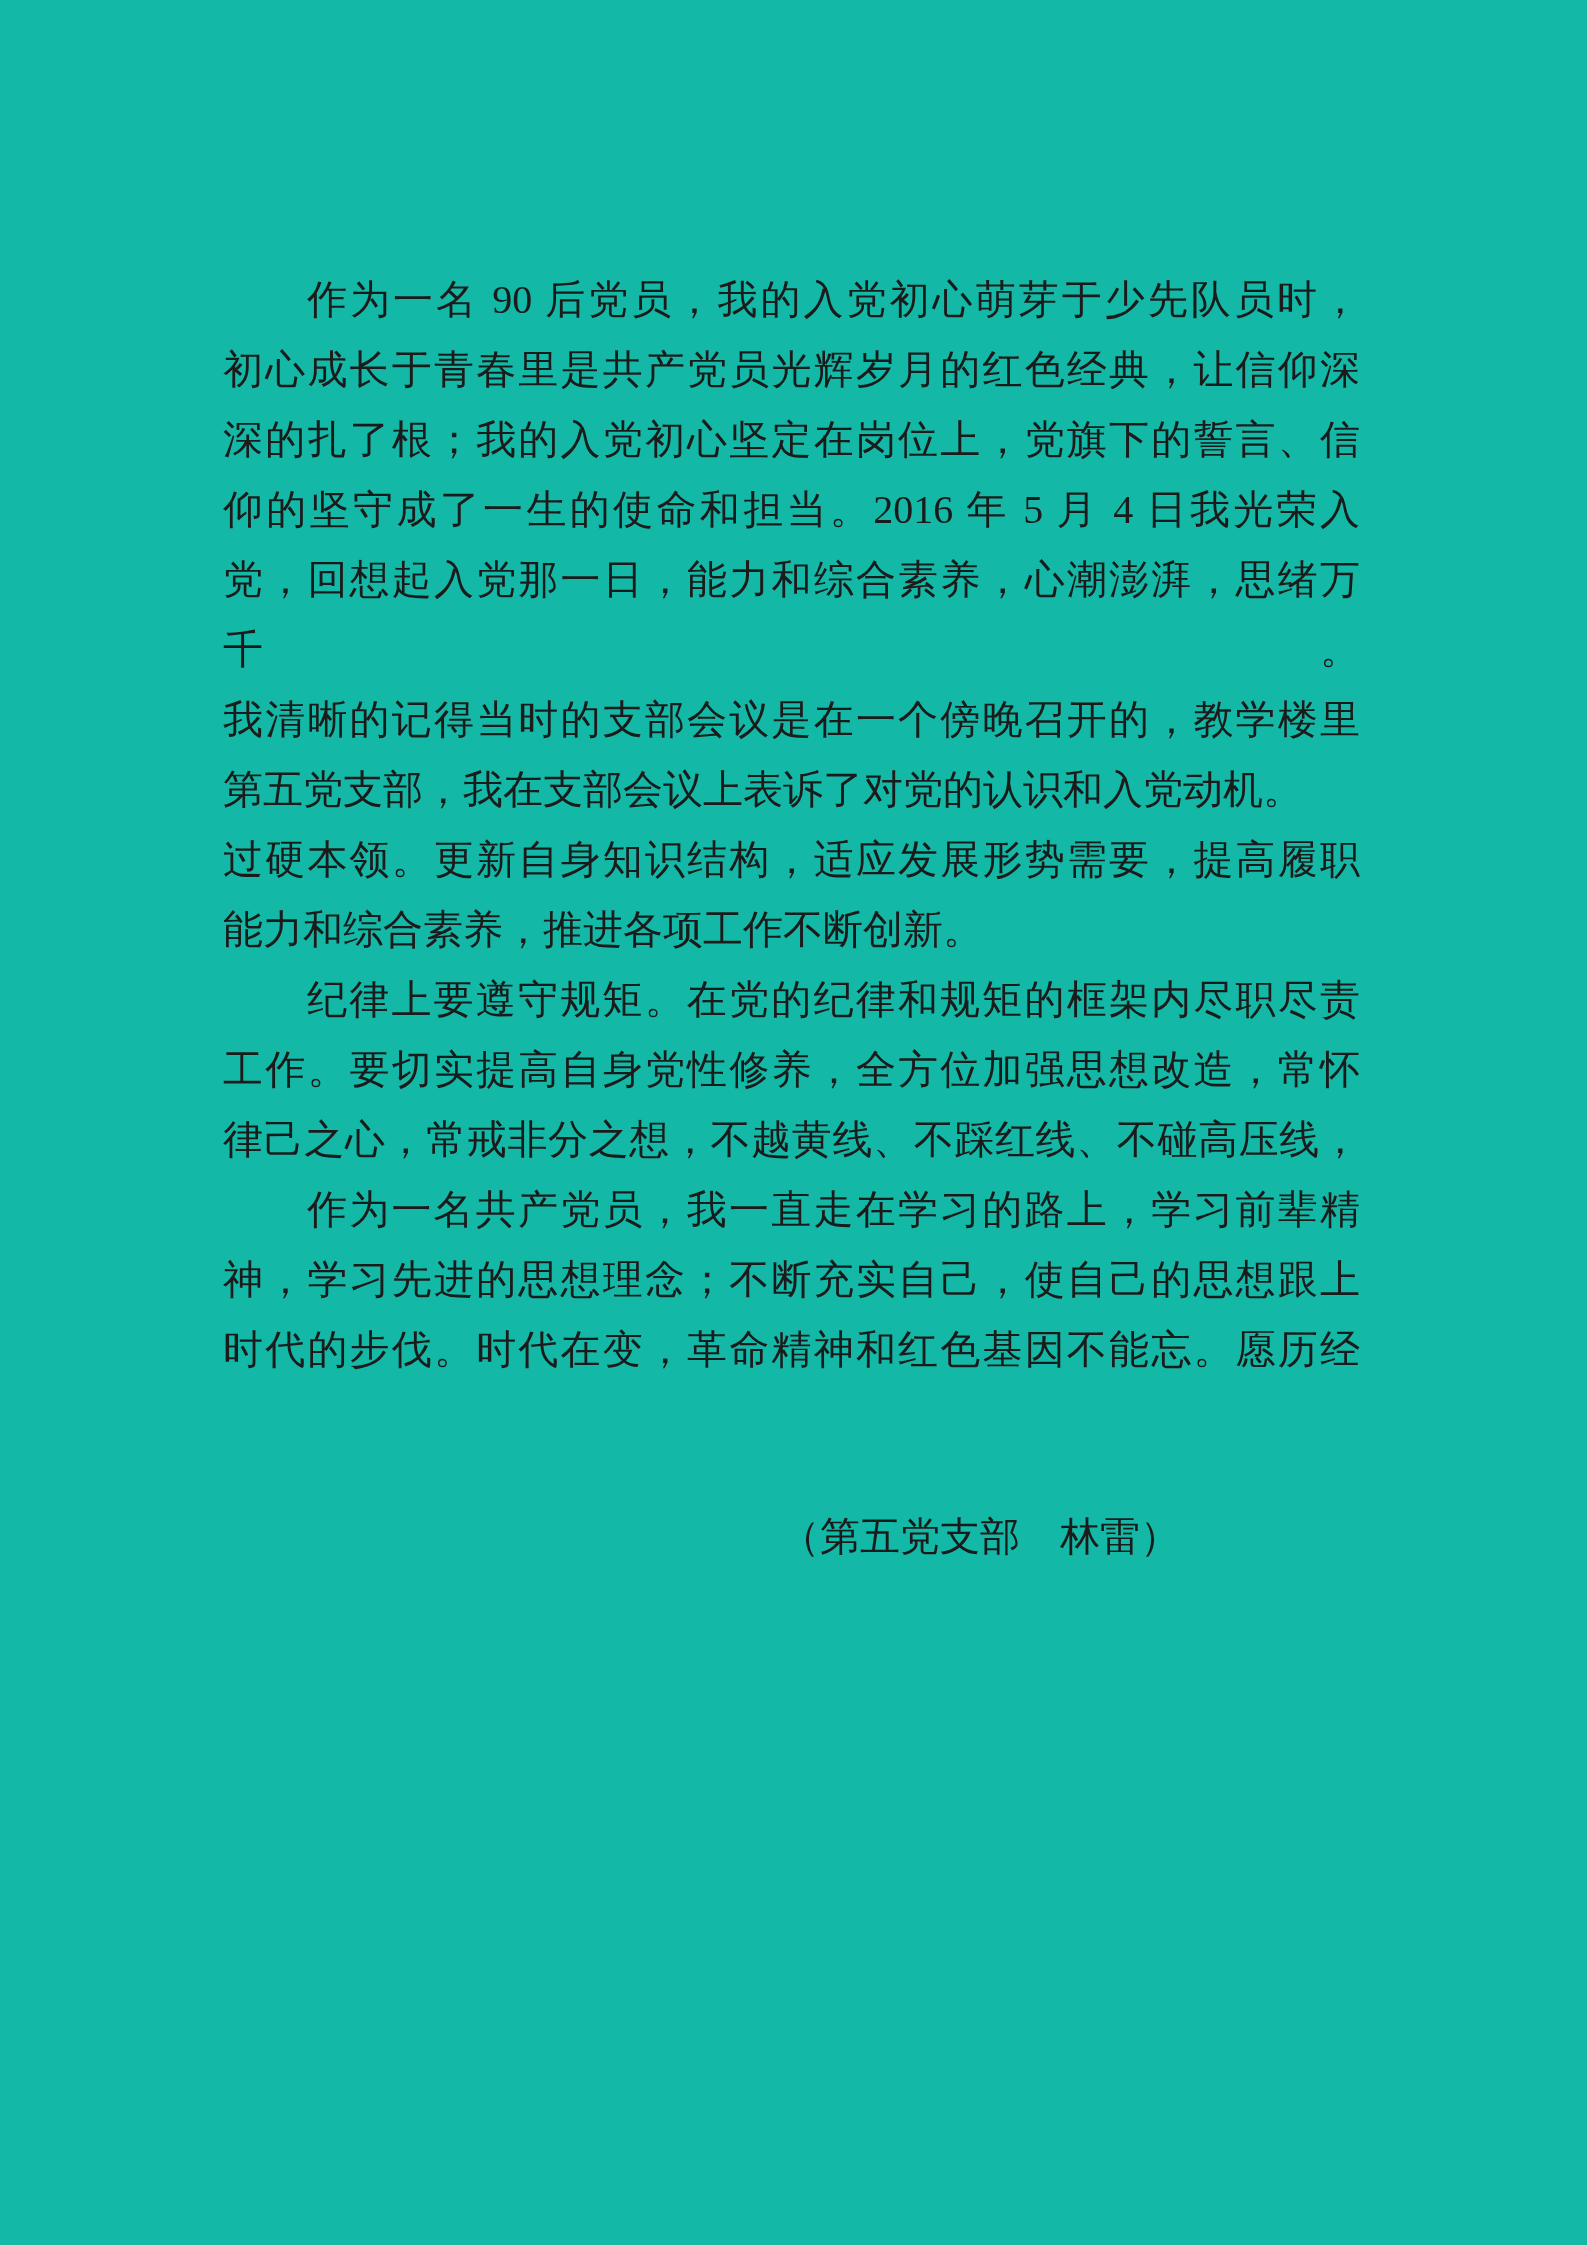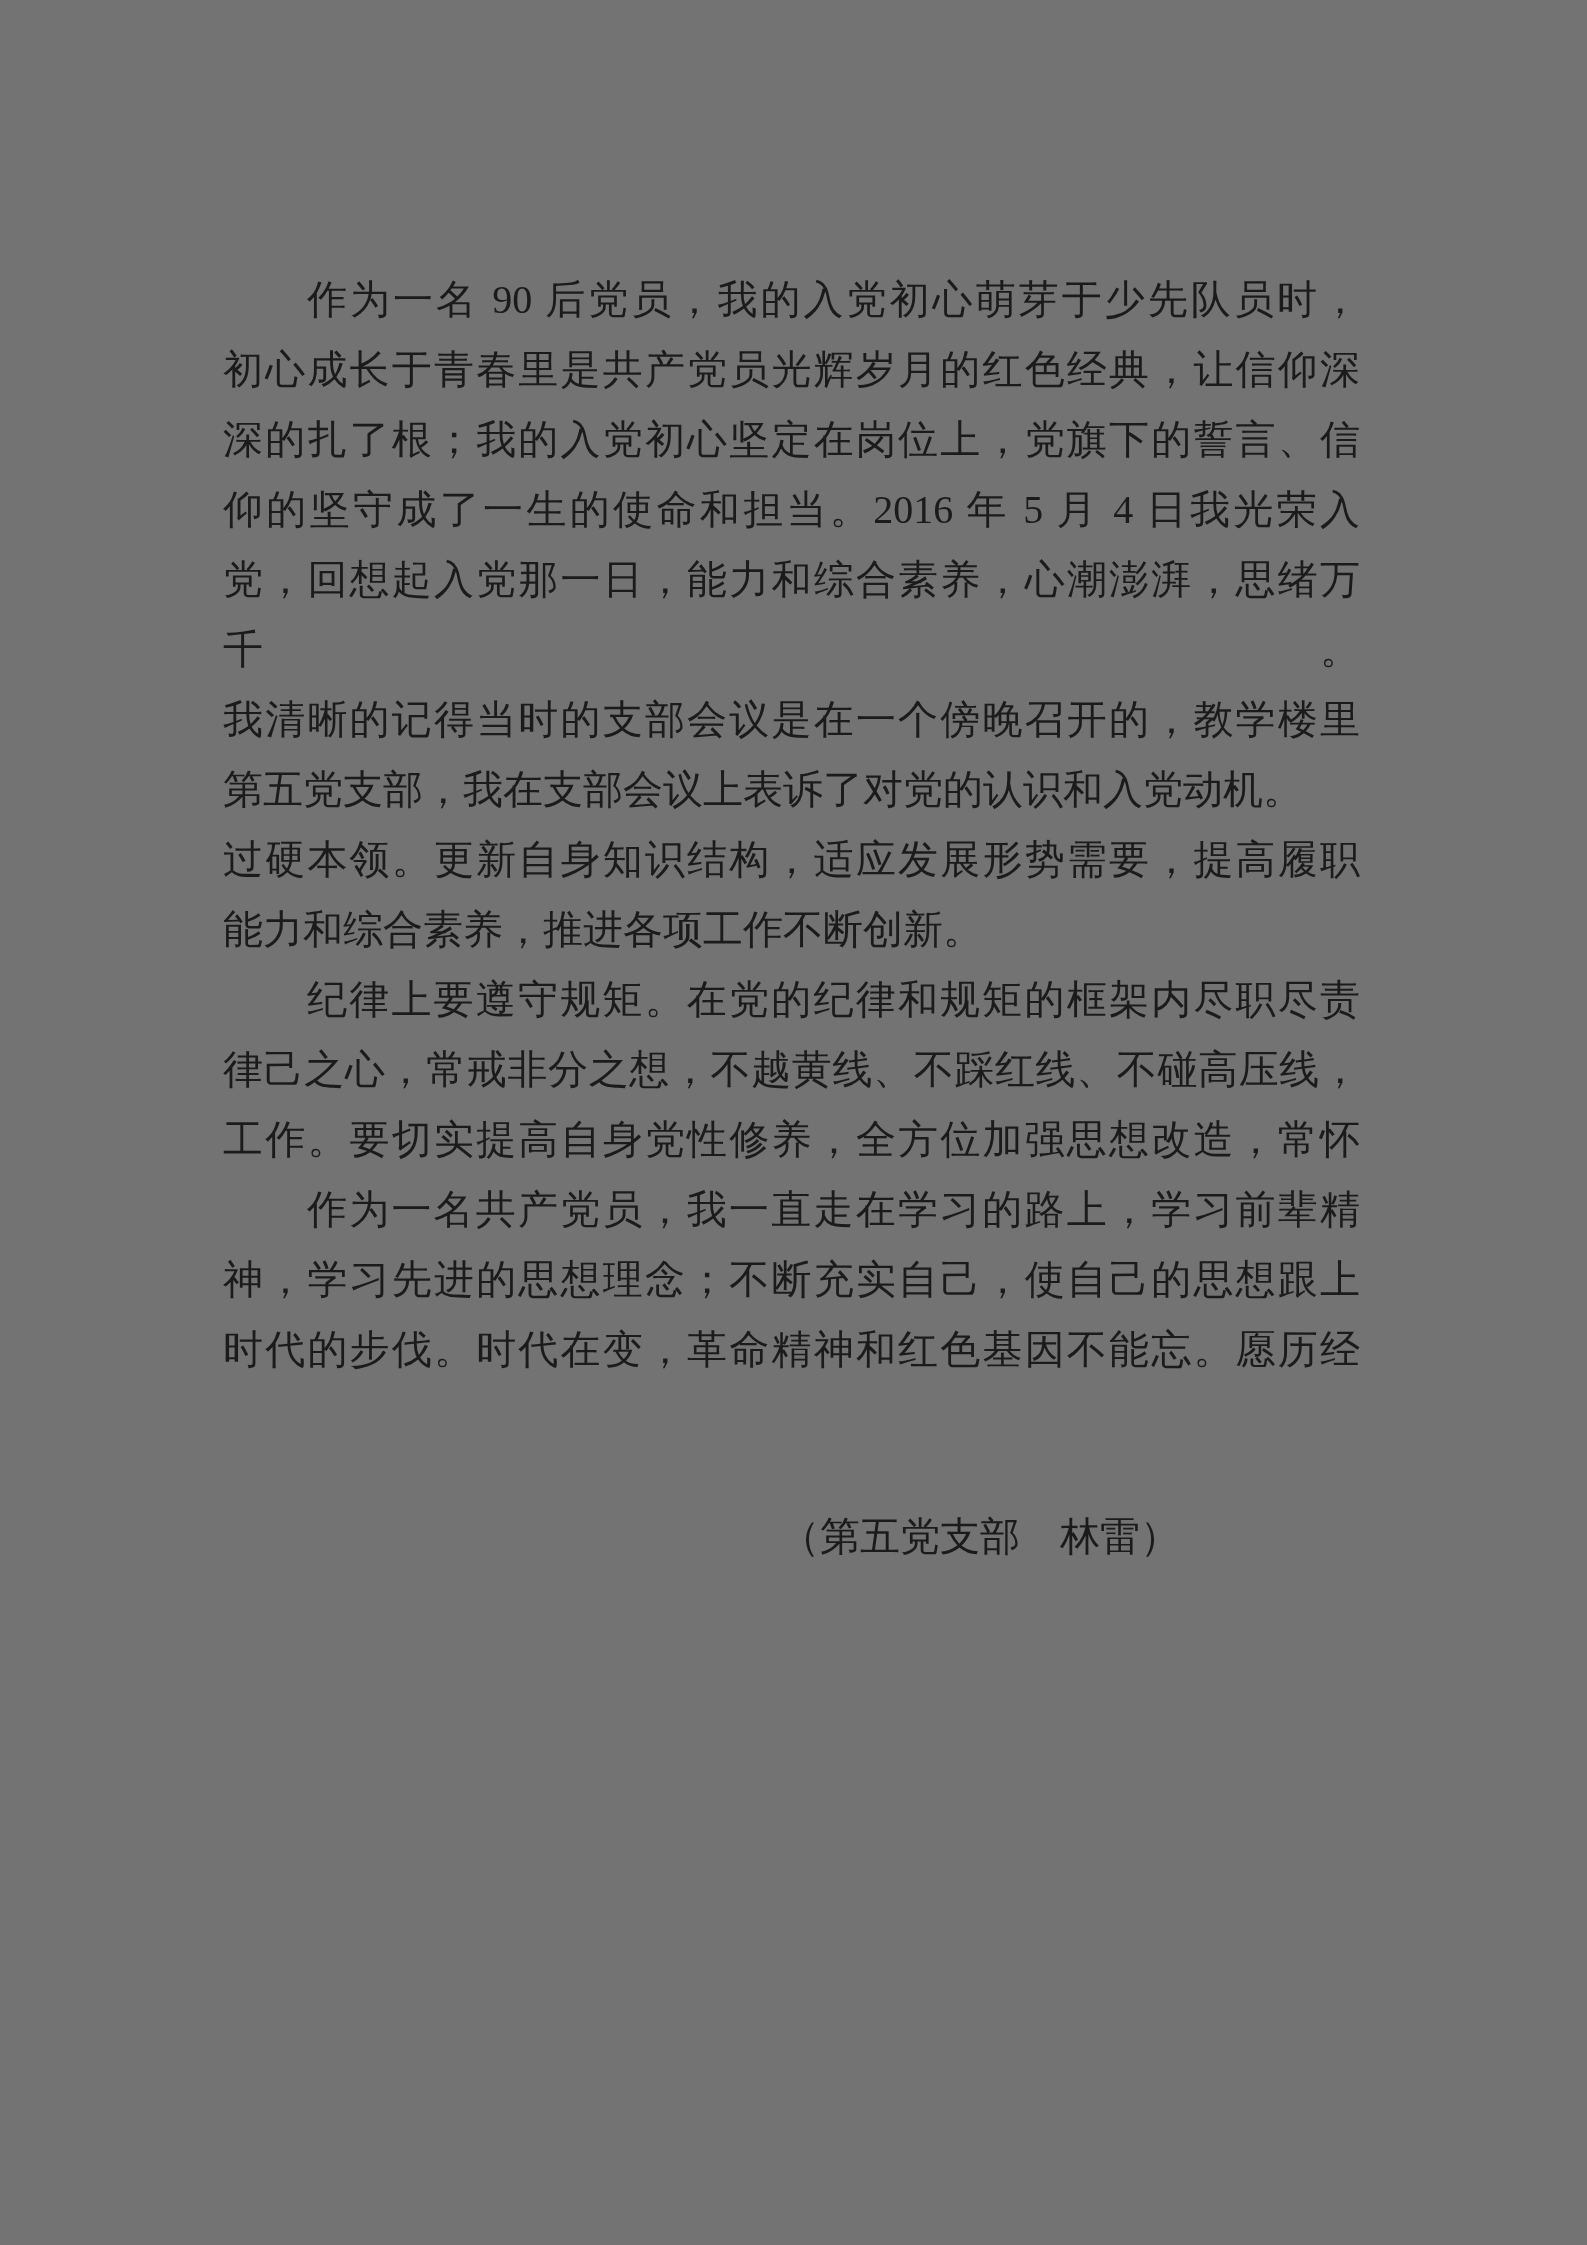--- a/index.html
+++ b/index.html
@@ -11,21 +11,21 @@
     width: 1587px;
     height: 2245px;
     position: relative;
   }
   .page {
     box-sizing: border-box;
     width: 1587px;
     height: 2245px;
     padding: 265px 227px 0 223px;
     overflow: hidden;
-    background: #737373;
+    background: #14b8a6;
     font-family: "Liberation Serif", "DejaVu Serif", serif;
     font-size: 40px;
     line-height: 70px;
     color: #1b1b1b;
   }
   .paragraph {
     margin: 0;
     padding: 0;
   }
   .text-line {
@@ -57,22 +57,22 @@
         <div class="text-line stretch">党，回想起入党那一日，能力和综合素养，心潮澎湃，思绪万千。</div>
         <div class="text-line stretch">我清晰的记得当时的支部会议是在一个傍晚召开的，教学楼里</div>
         <div class="text-line">第五党支部，我在支部会议上表诉了对党的认识和入党动机。</div>
       </div>
       <div class="paragraph">
         <div class="text-line stretch">过硬本领。更新自身知识结构，适应发展形势需要，提高履职</div>
         <div class="text-line">能力和综合素养，推进各项工作不断创新。</div>
       </div>
       <div class="paragraph">
         <div class="text-line first-line stretch">纪律上要遵守规矩。在党的纪律和规矩的框架内尽职尽责</div>
+        <div class="text-line stretch">工作。要切实提高自身党性修养，全方位加强思想改造，常怀</div>
         <div class="text-line stretch">律己之心，常戒非分之想，不越黄线、不踩红线、不碰高压线，</div>
-        <div class="text-line stretch">工作。要切实提高自身党性修养，全方位加强思想改造，常怀</div>
       </div>
       <div class="paragraph">
         <div class="text-line first-line stretch">作为一名共产党员，我一直走在学习的路上，学习前辈精</div>
         <div class="text-line stretch">神，学习先进的思想理念；不断充实自己，使自己的思想跟上</div>
         <div class="text-line stretch">时代的步伐。时代在变，革命精神和红色基因不能忘。愿历经</div>
       </div>
     </div>
   <div class="signature">（第五党支部　林雷）</div>
 </div>
 

